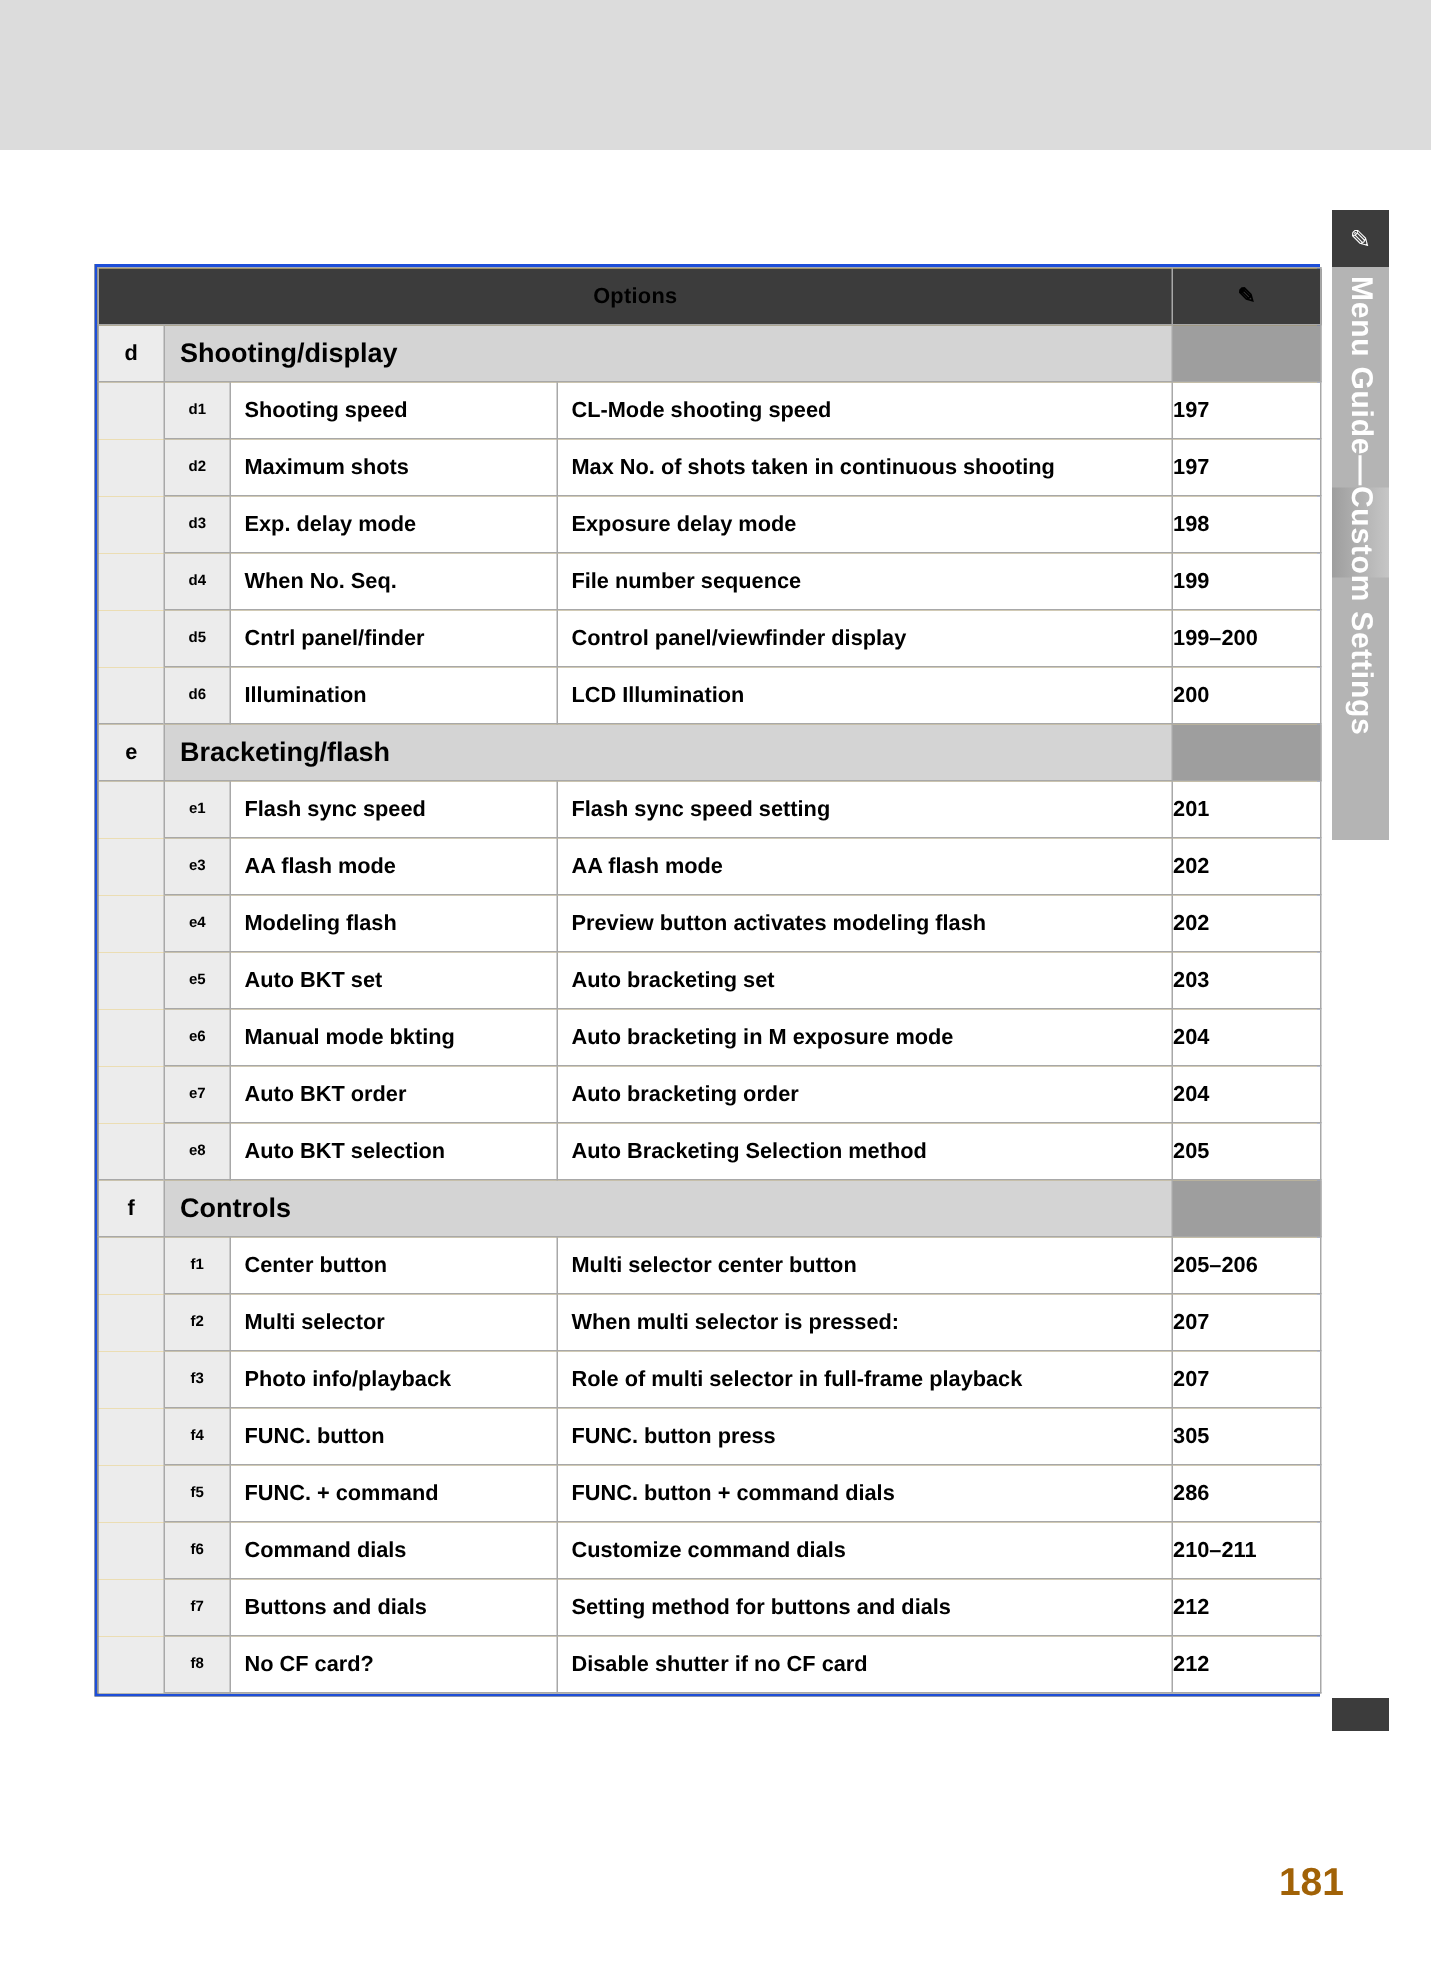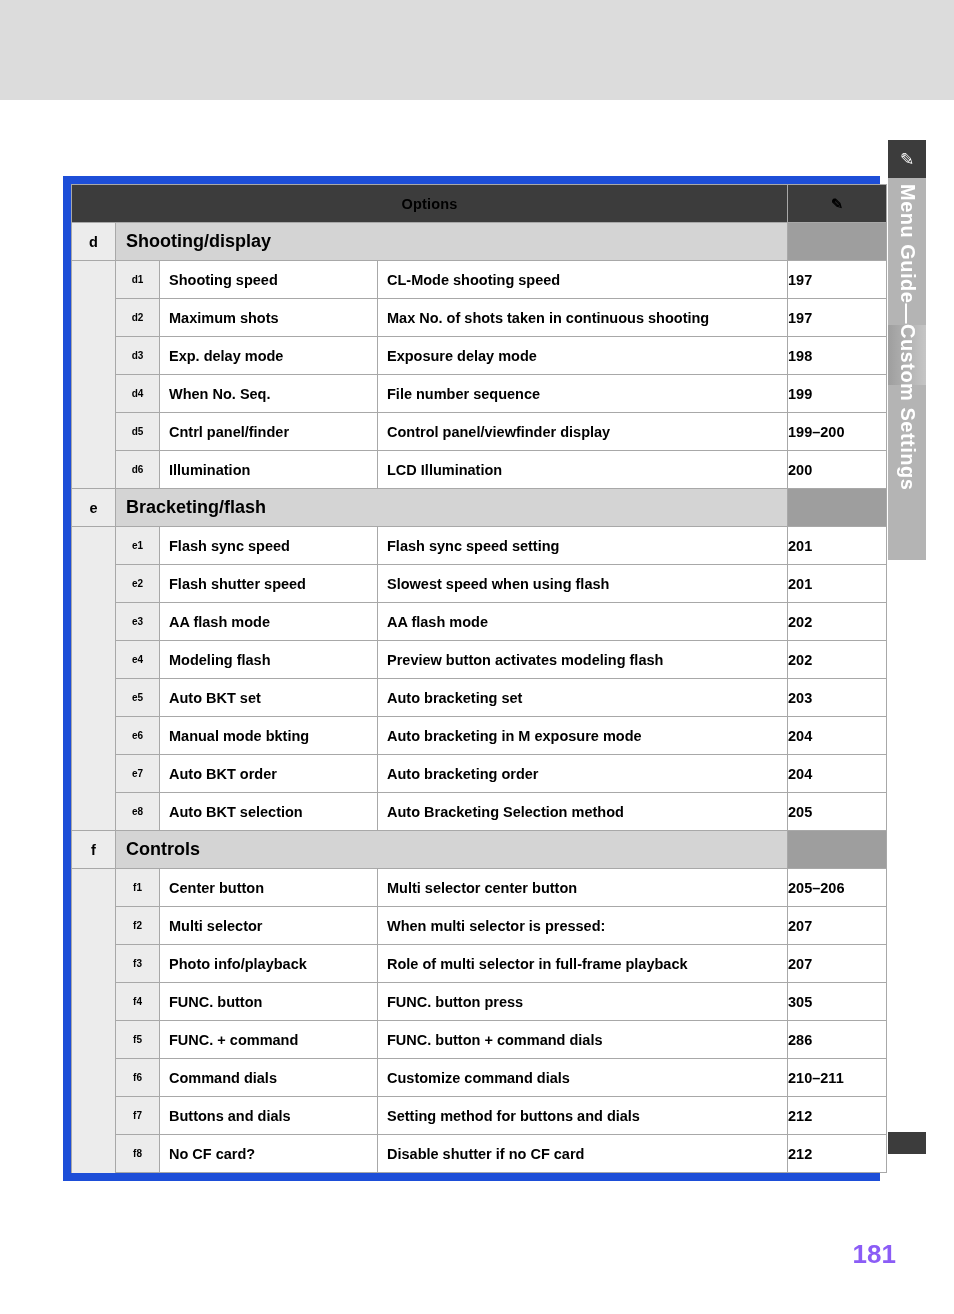--- a/index.html
+++ b/index.html
@@ -84,21 +84,21 @@
     width: 38px;
     height: 22px;
     background: #3c3c3c;
   }
   
   .table-wrap {
     position: absolute;
     left: 63px;
     top: 176px;
     width: 817px;
-    border: 8px solid #1d4ed8;
+    border: 2px solid #1d4ed8;
     box-sizing: border-box;
     background: #eab308;
   }
   table.cs {
     border-collapse: collapse;
     width: 100%;
     table-layout: fixed;
   }
   table.cs td {
     border: 1px solid #a8a8a8;
@@ -170,21 +170,21 @@
     background: #ffffff;
     font-size: 14.5px;
   }
   
   .page-num {
     position: absolute;
     right: 58px;
     bottom: 44px;
     font-size: 26px;
     font-weight: bold;
-    color: #8b5cf6;
+    color: #a16207;
   }
 </style>
 </head>
 <body>
 
 <div class="top-band"></div>
 
 <div class="side-tab"></div>
 <div class="side-grad"></div>
 <div class="side-tab-dark">
@@ -263,27 +263,20 @@
         </tr>
         <tr class="item-row">
           <td class="spacer"></td>
           <td class="code">e1</td>
           <td class="name">Flash sync speed</td>
           <td class="desc">Flash sync speed setting</td>
           <td class="page">201</td>
         </tr>
         <tr class="item-row">
           <td class="spacer"></td>
-          <td class="code">e2</td>
-          <td class="name">Flash shutter speed</td>
-          <td class="desc">Slowest speed when using flash</td>
-          <td class="page">201</td>
-        </tr>
-        <tr class="item-row">
-          <td class="spacer"></td>
           <td class="code">e3</td>
           <td class="name">AA flash mode</td>
           <td class="desc">AA flash mode</td>
           <td class="page">202</td>
         </tr>
         <tr class="item-row">
           <td class="spacer"></td>
           <td class="code">e4</td>
           <td class="name">Modeling flash</td>
           <td class="desc">Preview button activates modeling flash</td>

